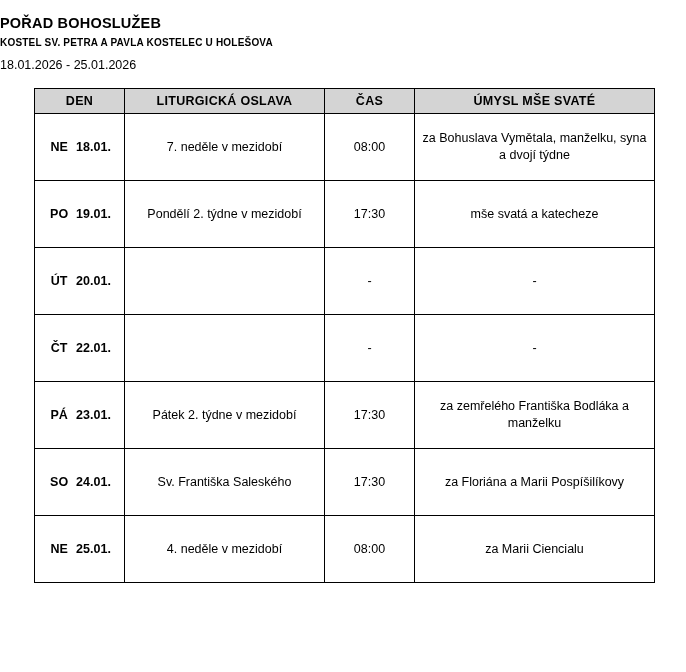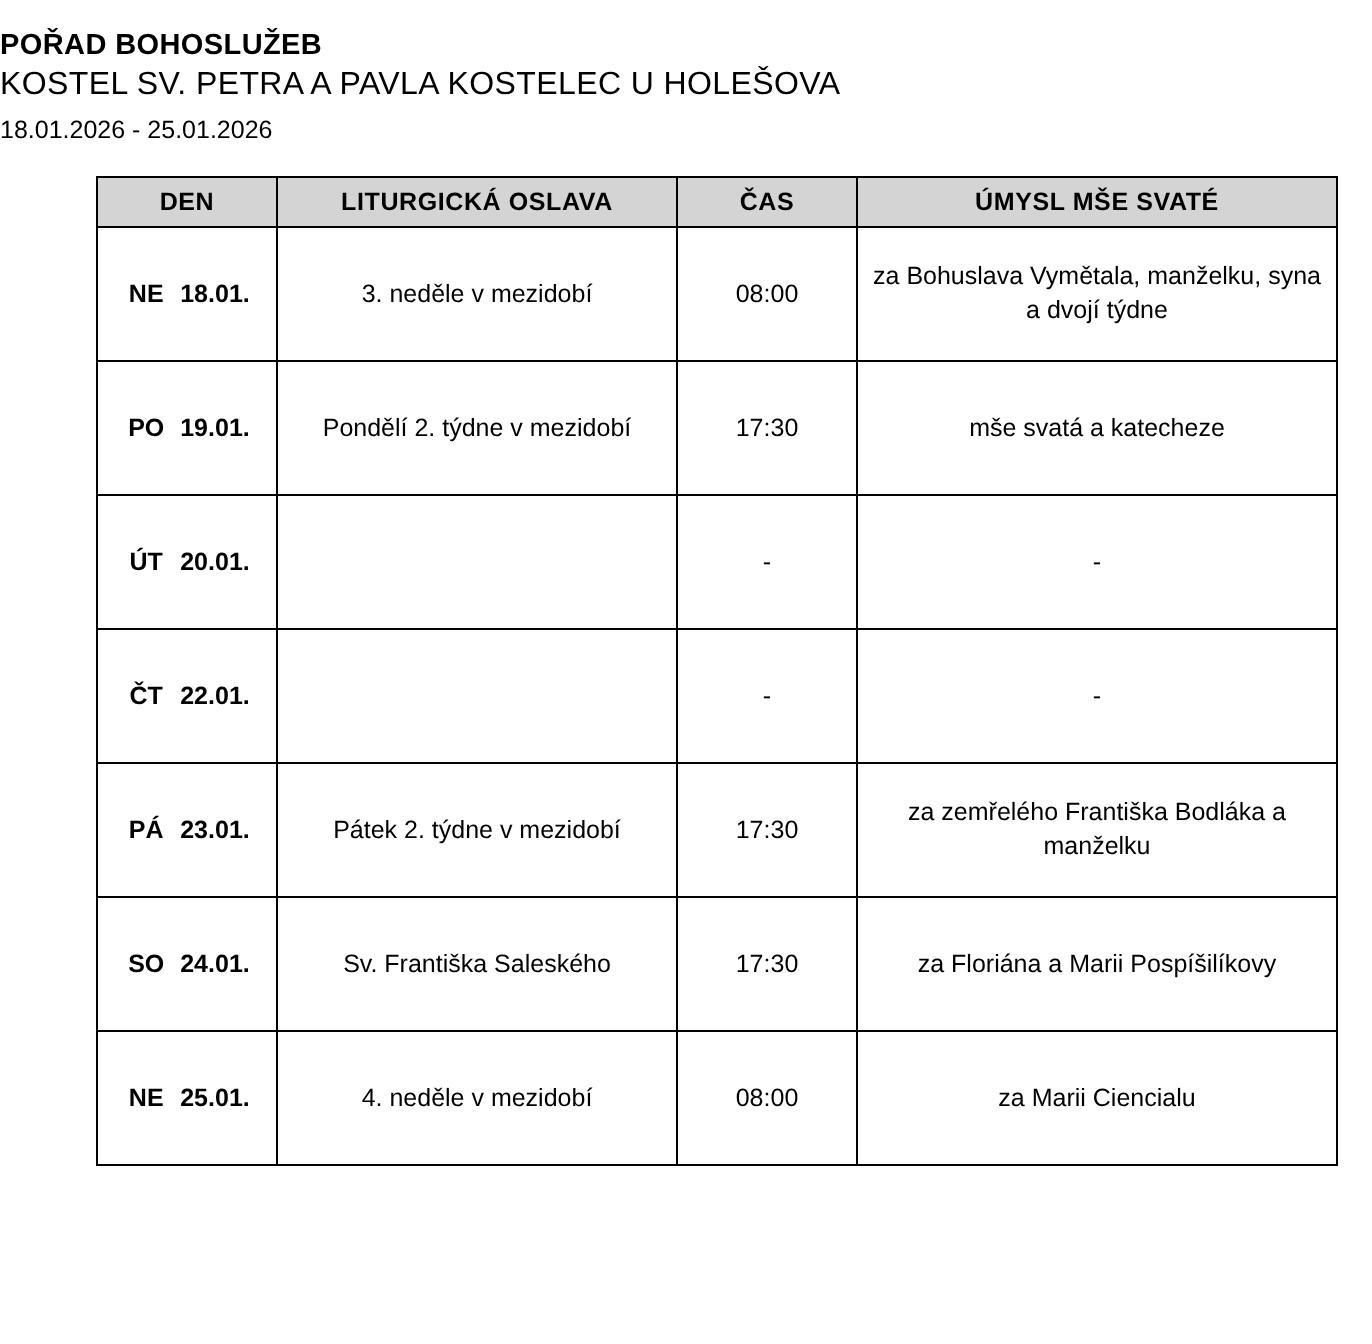--- a/index.html
+++ b/index.html
@@ -24,34 +24,34 @@
     text-align: left;
     padding-top: 13px;
   }
   .header .title-line1 {
     font-size: 14.5px;
     font-weight: bold;
     letter-spacing: 0.2px;
     line-height: 20px;
   }
   .header .title-line2 {
-    font-size: 16px;
-    font-weight: normal;
+    font-size: 10px;
+    font-weight: bold;
     letter-spacing: 0.2px;
     line-height: 20px;
   }
   .header .daterange {
     font-size: 12.5px;
     font-weight: normal;
     line-height: 20px;
     padding-top: 2px;
   }
   .table-wrap {
     position: absolute;
-    left: 48px;
+    left: 34px;
     top: 88px;
     width: 620px;
   }
   table.schedule {
     border-collapse: collapse;
     width: 620px;
     table-layout: fixed;
   }
   table.schedule th, table.schedule td {
     border: 1px solid #000000;
@@ -122,21 +122,21 @@
           <th>ČAS</th>
           <th>ÚMYSL MŠE SVATÉ</th>
         </tr>
       </thead>
       <tbody>
 
         <tr>
           <td class="day-cell">
             <span class="dow">NE</span><span class="date">18.01.</span>
           </td>
-          <td class="lit-cell">3. neděle v mezidobí</td>
+          <td class="lit-cell">7. neděle v mezidobí</td>
           <td class="time-cell">08:00</td>
           <td class="intent-cell">za Bohuslava Vymětala, manželku, syna a dvojí týdne</td>
         </tr>
 
         <tr>
           <td class="day-cell">
             <span class="dow">PO</span><span class="date">19.01.</span>
           </td>
           <td class="lit-cell">Pondělí 2. týdne v mezidobí</td>
           <td class="time-cell">17:30</td>

